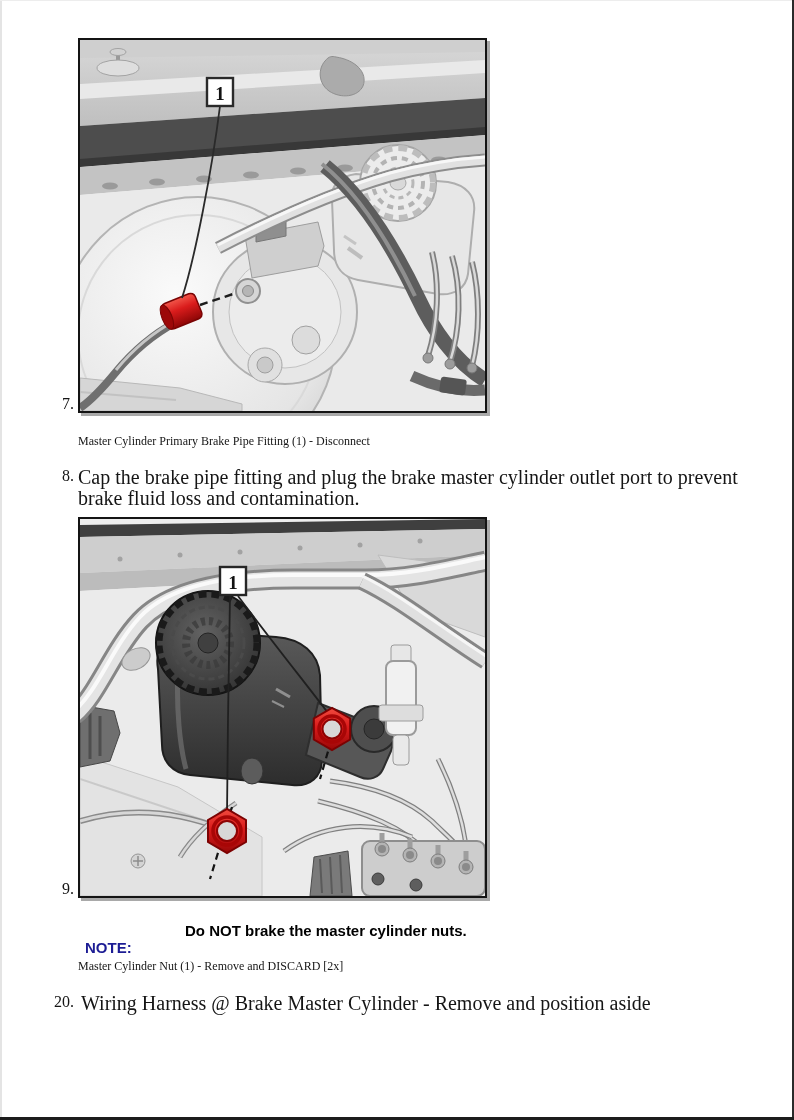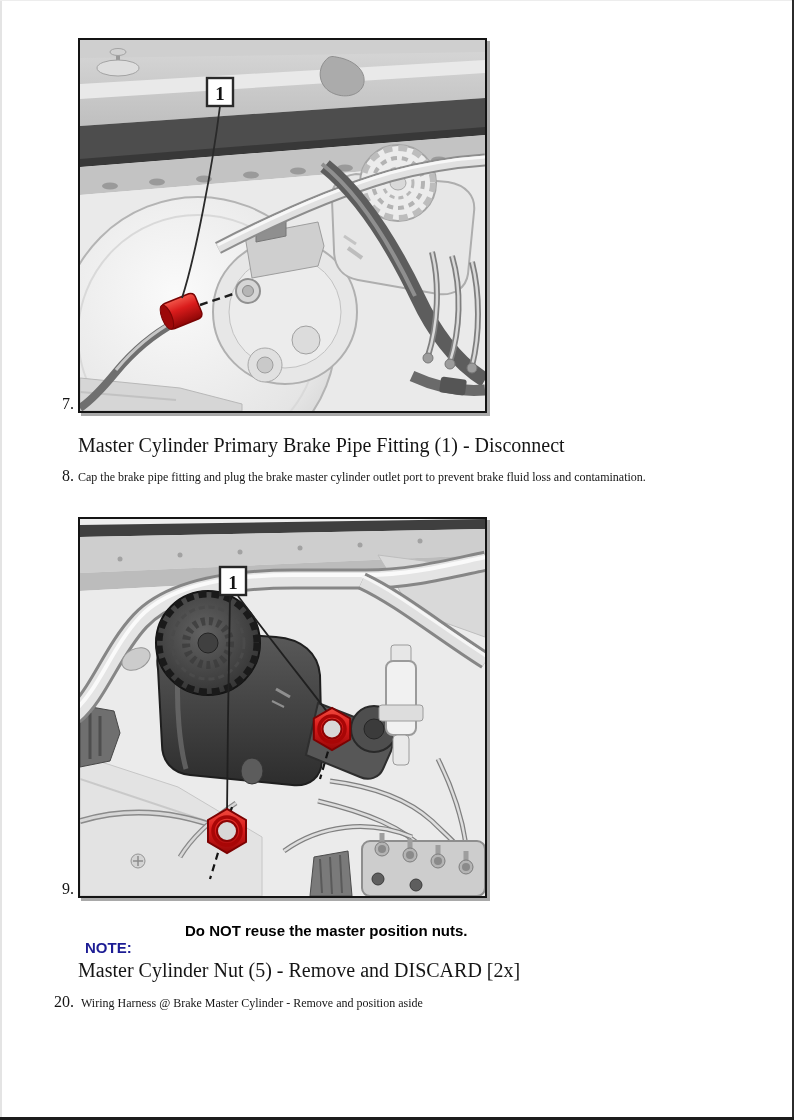--- a/index.html
+++ b/index.html
@@ -11,24 +11,24 @@
   .edge-right{right:0;top:0;width:2px;height:1120px;background:#2b2b2b;}
   .edge-bottom{left:0;bottom:0;width:794px;height:3px;background:#1c1c1c;}
 
   figure.fig{position:absolute;margin:0;padding:0;line-height:0;border:2px solid #141414;
              box-shadow:3px 3px 0 #a9a9a9;background:#efefef;}
   .fig1{left:78px;top:38px;}
   .fig2{left:78px;top:517px;}
 
   .num{position:absolute;left:40px;width:34px;text-align:right;font-size:16px;}
   .n7{top:395px;}.n8{top:467px;}.n9{top:880px;}.n10{top:993px;}
-  .caption{position:absolute;left:78px;font-size:20px;white-space:nowrap;}
+  .caption{position:absolute;left:78px;font-size:12px;white-space:nowrap;}
   .cap1{top:434px;}
   .cap2{top:959px;}
-  .step-text{position:absolute;font-size:12px;line-height:21px;}
+  .step-text{position:absolute;font-size:20px;line-height:21px;}
   .t8{left:78px;top:467px;width:668px;}
   .t10{left:81px;top:993px;white-space:nowrap;text-align:center;}
   .note-label{position:absolute;left:85px;top:922px;font-family:"Liberation Sans",sans-serif;
               font-weight:bold;font-size:15px;color:#1c1c94;margin-top:17px;}
   .note-text{position:absolute;left:185px;top:922px;font-family:"Liberation Sans",sans-serif;
              font-weight:bold;font-size:15px;color:#000000;}
   .callout-text{font-family:"Liberation Serif",serif;font-weight:bold;font-size:19px;fill:#111;}
 </style>
 </head>
 <body>
@@ -328,20 +328,20 @@
       <g>
         <rect x="140" y="48" width="26" height="28" fill="#ffffff" stroke="#262626" stroke-width="2.4"></rect>
         <text class="callout-text" x="153" y="70" text-anchor="middle">1</text>
       </g>
     </svg>
   </figure>
 
   <span class="num n9">9.</span>
 
   <span class="note-label">NOTE:</span>
-  <span class="note-text">Do NOT reuse the master position nuts.</span>
-
-  <div class="caption cap2">Master Cylinder Nut (5) - Remove and DISCARD [2x]</div>
+  <span class="note-text">Do NOT brake the master cylinder nuts.</span>
+
+  <div class="caption cap2">Master Cylinder Nut (1) - Remove and DISCARD [2x]</div>
 
   <span class="num n10">20.</span>
   <div class="step-text t10">Wiring Harness @ Brake Master Cylinder - Remove and position aside</div>
 
 </div>
 
 </body></html>

